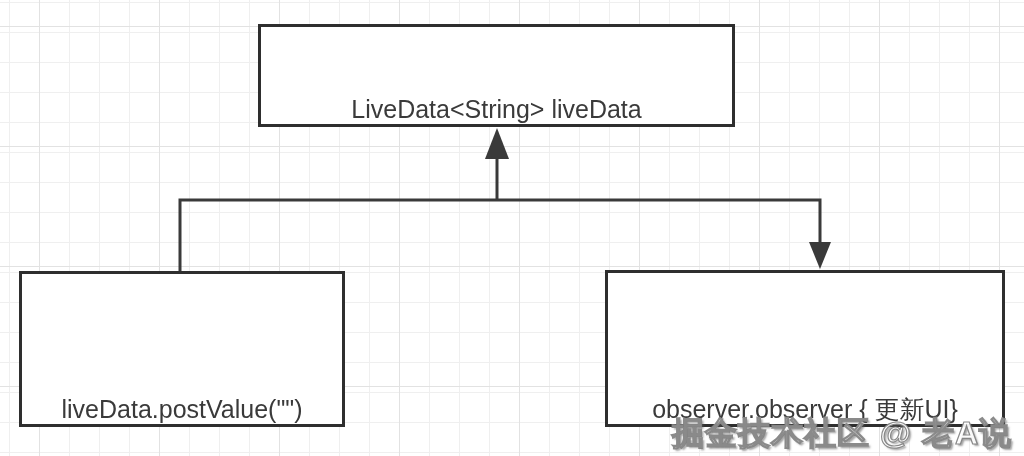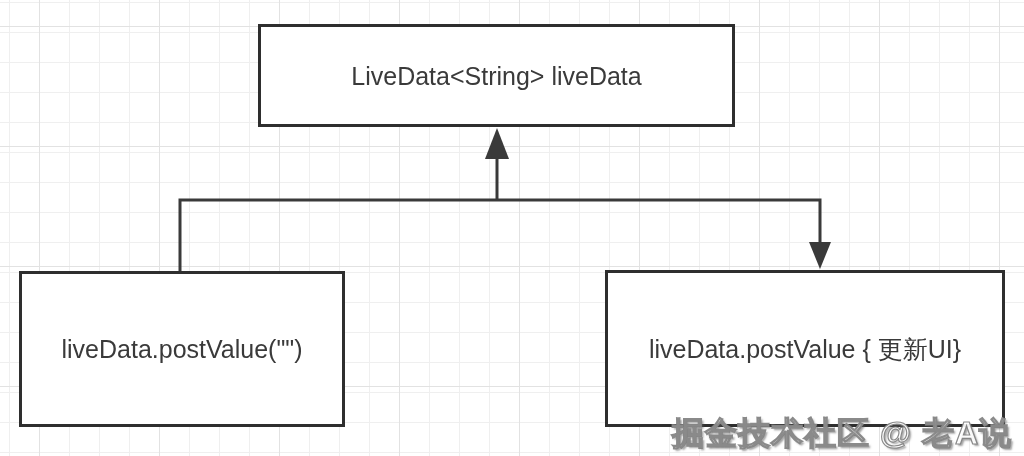--- a/index.html
+++ b/index.html
@@ -29,21 +29,21 @@
     width: 1024px;
     height: 456px;
     z-index: 1;
   }
   .node {
     position: absolute;
     box-sizing: border-box;
     background: #ffffff;
     border: 3px solid #2e2e2e;
     display: flex;
-    align-items: center;
+    align-items: flex-end;
     justify-content: center;
     z-index: 2;
     color: #3a3a3a;
     font-size: 25px;
     line-height: 1.2;
     white-space: nowrap;
   }
   .node-top {
     left: 258px; top: 24px;
     width: 477px; height: 103px;
@@ -88,18 +88,18 @@
 
   <div class="node node-top">
     <span>LiveData&lt;String&gt; liveData</span>
   </div>
 
   <div class="node node-left">
     <span>liveData.postValue("")</span>
   </div>
 
   <div class="node node-right">
-    <span>liveData.postValue { 更新UI}</span>
+    <span>observer.observer { 更新UI}</span>
   </div>
 
   <div class="watermark">掘金技术社区 @ 老A说</div>
 
 </div>
 
 </body></html>

